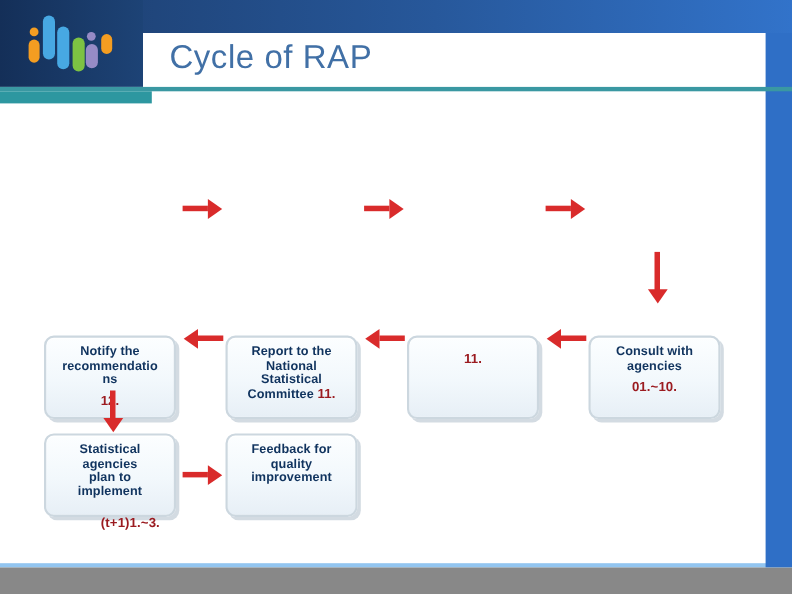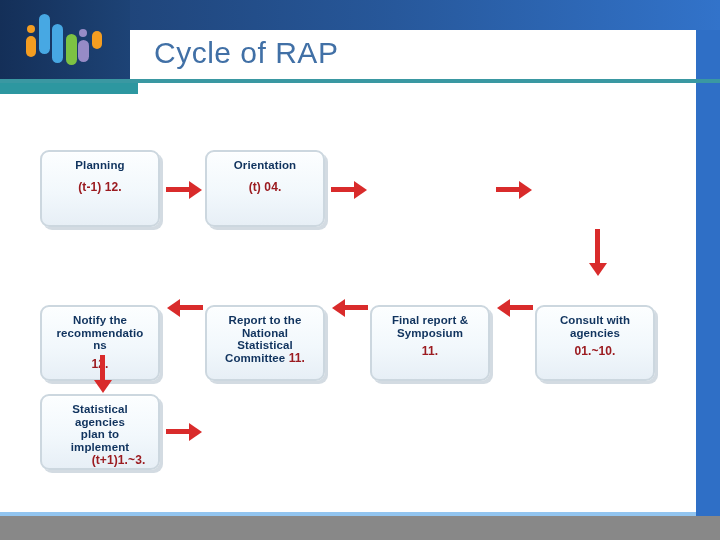--- a/index.html
+++ b/index.html
@@ -50,21 +50,21 @@
     border:2px solid #ccd7df; border-radius:9px;
     box-shadow:3px 3px 0 rgba(168,184,197,.5), inset 0 1px 0 #ffffff;
     text-align:center; padding-top:7px;
     color:#10335e; font-weight:700; font-size:11.5px; line-height:12.5px;
     letter-spacing:.1px;
   }
   .fbox .title { white-space:pre-line; color:#10335e; }
   .fbox .date  { display:block; margin-top:9px; color:#9b1b20; font-size:12px; }
   .fbox .date:empty { display:none; }
   .fbox.inline-date .date { display:inline; margin:0; }
-  .fbox.tight-date .date  { margin-top:1px;padding-left:37px; }
+  .fbox.tight-date .date  { margin-top:16px;padding-left:37px; }
   .fbox.mid-date .date    { margin-top:6px; }
   
   .c1{left:40px;}  .c2{left:205px;} .c3{left:370px;} .c4{left:535px;}
   .r1{top:150px; height:77px;} .r2{top:277px; height:76px;margin-top:28px;} .r3{top:394px; height:76px;}
   
   .harrow { position:absolute; height:5px; background:#d92b2b; }
   .harrow.dir-right::after {
     content:""; position:absolute; right:-13px; top:-6.5px;
     border-left:13px solid #d92b2b; border-top:9px solid transparent;
     border-bottom:9px solid transparent;
@@ -97,59 +97,55 @@
     <div class="logo-bar" style="left:79px;top:29px;width:8px;height:8px;border-radius:50%;background:#968bc6;"></div>
     <div class="logo-bar" style="left:78px;top:40px;width:11px;height:22px;background:#968bc6;"></div>
     <div class="logo-bar" style="left:92px;top:31px;width:10px;height:18px;background:#f49d21;"></div>
   </div>
 
   <div class="page-title">Cycle of RAP</div>
   <div class="right-bar"></div>
   <div class="header-underline"></div>
   <div class="teal-accent"></div>
 
-  <div class="fbox c1 r1">
-    <span class="title">Planning</span>
-    <span class="date">(t-1) 12.</span>
-  </div>
-  <div class="fbox c2 r1">
-    <span class="title">Orientation</span>
-    <span class="date">(t) 04.</span>
-  </div>
 
   <div class="fbox c1 r2 mid-date">
     <span class="title">Notify the
 recommendatio
 ns</span>
     <span class="date">12.</span>
   </div>
   <div class="fbox c2 r2 inline-date">
     <span class="title">Report to the
 National
 Statistical
 Committee</span>
     <span class="date">11.</span>
   </div>
   <div class="fbox c3 r2 mid-date">
-    <span class="title">Final report &amp;
-Symposium</span>
     <span class="date">11.</span>
   </div>
   <div class="fbox c4 r2 mid-date">
     <span class="title">Consult with
 agencies</span>
     <span class="date">01.~10.</span>
   </div>
 
   <div class="fbox c1 r3 tight-date">
     <span class="title">Statistical
 agencies
 plan to
 implement</span>
     <span class="date">(t+1)1.~3.</span>
+  </div>
+  <div class="fbox c2 r3">
+    <span class="title">Feedback for
+quality
+improvement</span>
+    
   </div>
 
   <div class="harrow dir-right" style="left:166px;top:187px;width:23px;"></div>
   <div class="harrow dir-right" style="left:331px;top:187px;width:23px;"></div>
   <div class="harrow dir-right" style="left:496px;top:187px;width:23px;"></div>
   <div class="varrow" style="left:595px;top:229px;height:35px;"></div>
   <div class="harrow dir-left" style="left:510px;top:305px;width:23px;"></div>
   <div class="harrow dir-left" style="left:345px;top:305px;width:23px;"></div>
   <div class="harrow dir-left" style="left:180px;top:305px;width:23px;"></div>
   <div class="varrow" style="left:100px;top:355px;height:26px;"></div>

